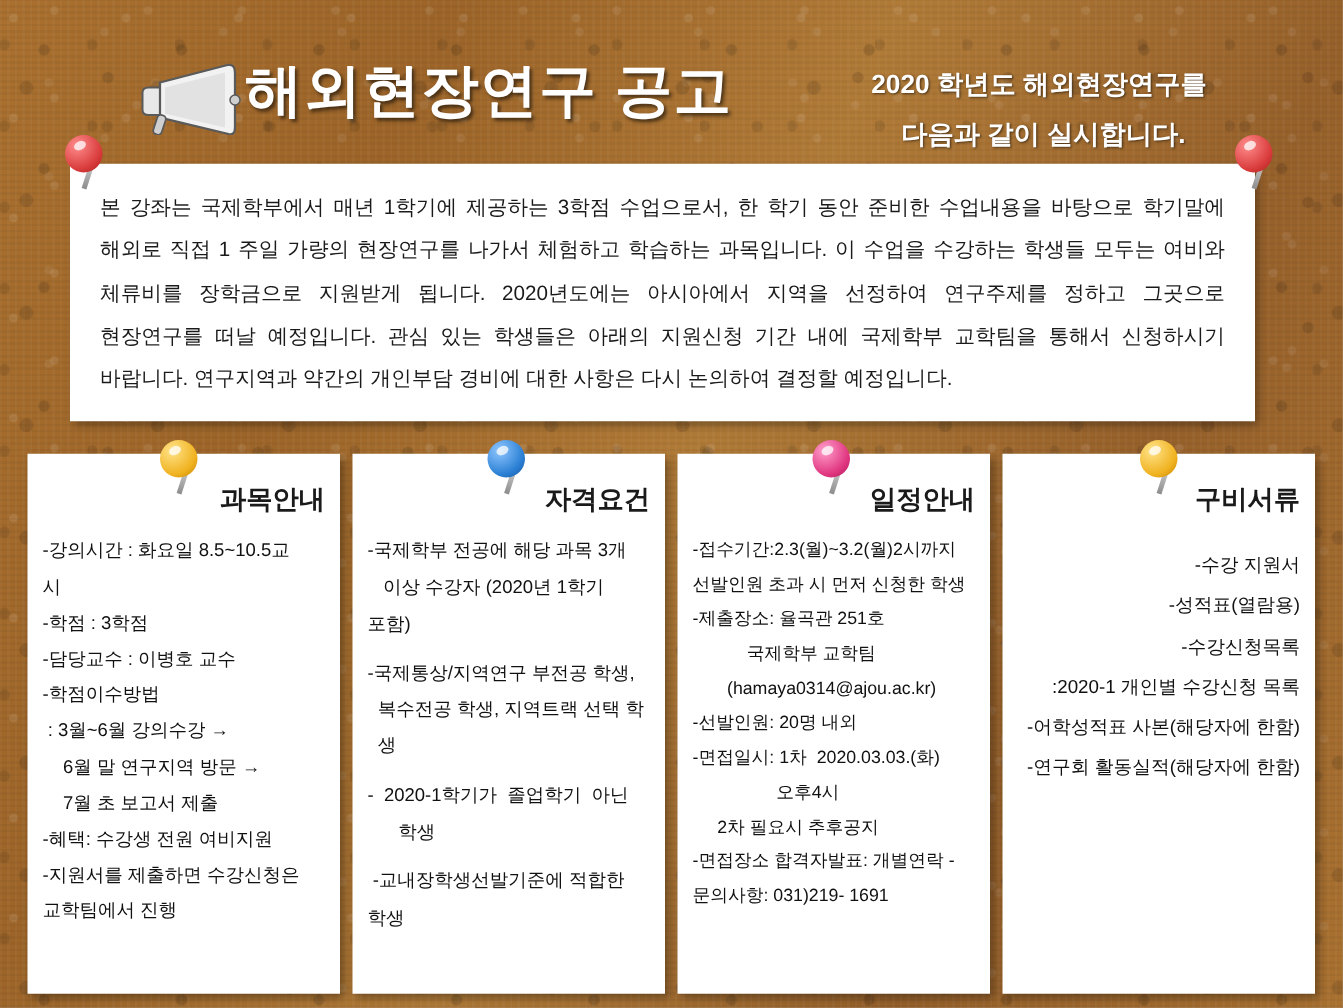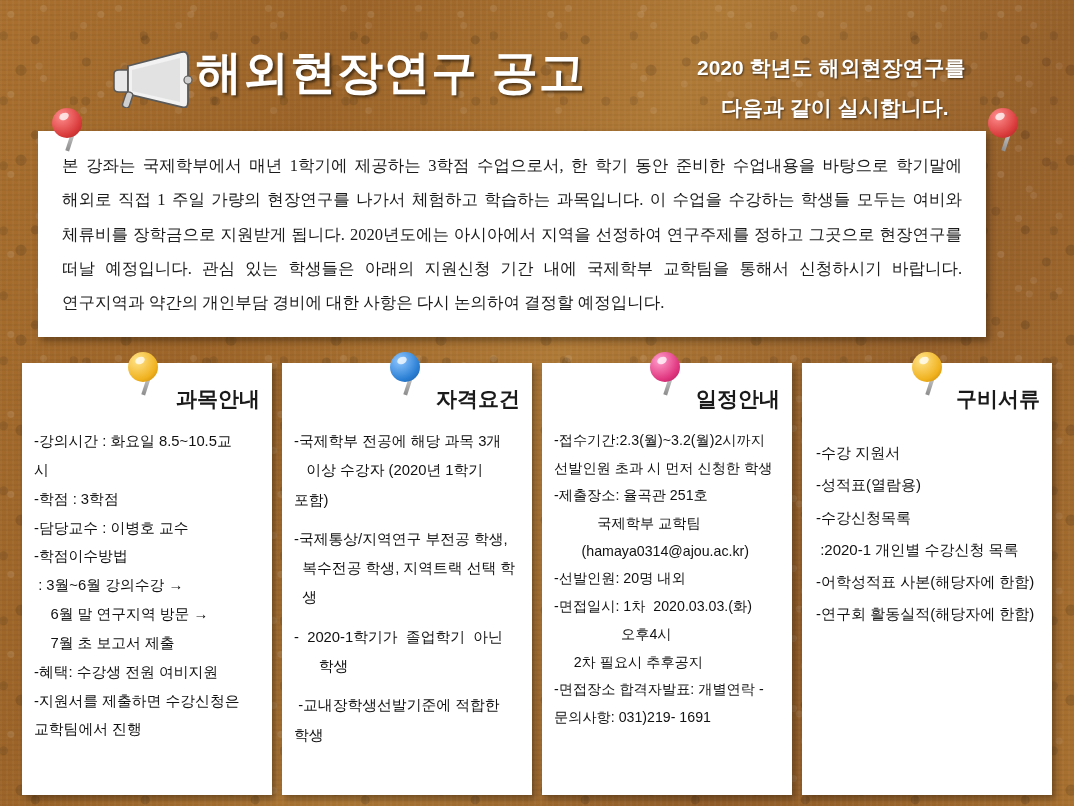--- a/index.html
+++ b/index.html
@@ -80,28 +80,27 @@
     font-weight: bold;
     color: #ffffff;
     line-height: 1.9;
     text-shadow: 1px 1px 2px rgba(0,0,0,0.55);
   }
   .subtitle .l2 { display: block; margin-left: 24px; }
 
   
   .intro-panel {
     position: absolute;
-    left: 38px;
+    left: 56px;
     top: 131px;
     width: 948px;
     height: 206px;
     background: #ffffff;
     box-shadow: 3px 4px 7px rgba(0,0,0,0.35);
     z-index: 3;
-    font-family: Liberation Serif, serif;
   }
   .intro-text {
     padding: 18px 24px 0 24px;
     font-size: 16.5px;
     line-height: 2.08;
     color: #1a1a1a;
     text-align: justify;
     word-break: keep-all;
   }
 
@@ -139,21 +138,21 @@
     word-break: keep-all;
   }
   .col-body .line { display: block; white-space: pre-wrap; }
   .col-body .line.blank { height: 10px; }
 
   
   .col-1 .col-body { font-size: 14.8px; line-height: 1.95; }
   .col-2 .col-body { font-size: 14.8px; line-height: 1.98; }
   .col-3 .col-body { font-size: 14.2px; line-height: 1.95; }
   .col-4 .col-body { font-size: 15px; line-height: 2.15; }
-  .col-4 .col-body .line { padding-left: 2px; }
+  .col-4 .col-body .line { padding-left: 2px; text-align: right; }
 
   
   .pin {
     position: absolute;
     width: 34px;
     height: 46px;
     z-index: 6;
   }
   .pin .head {
     position: absolute;

